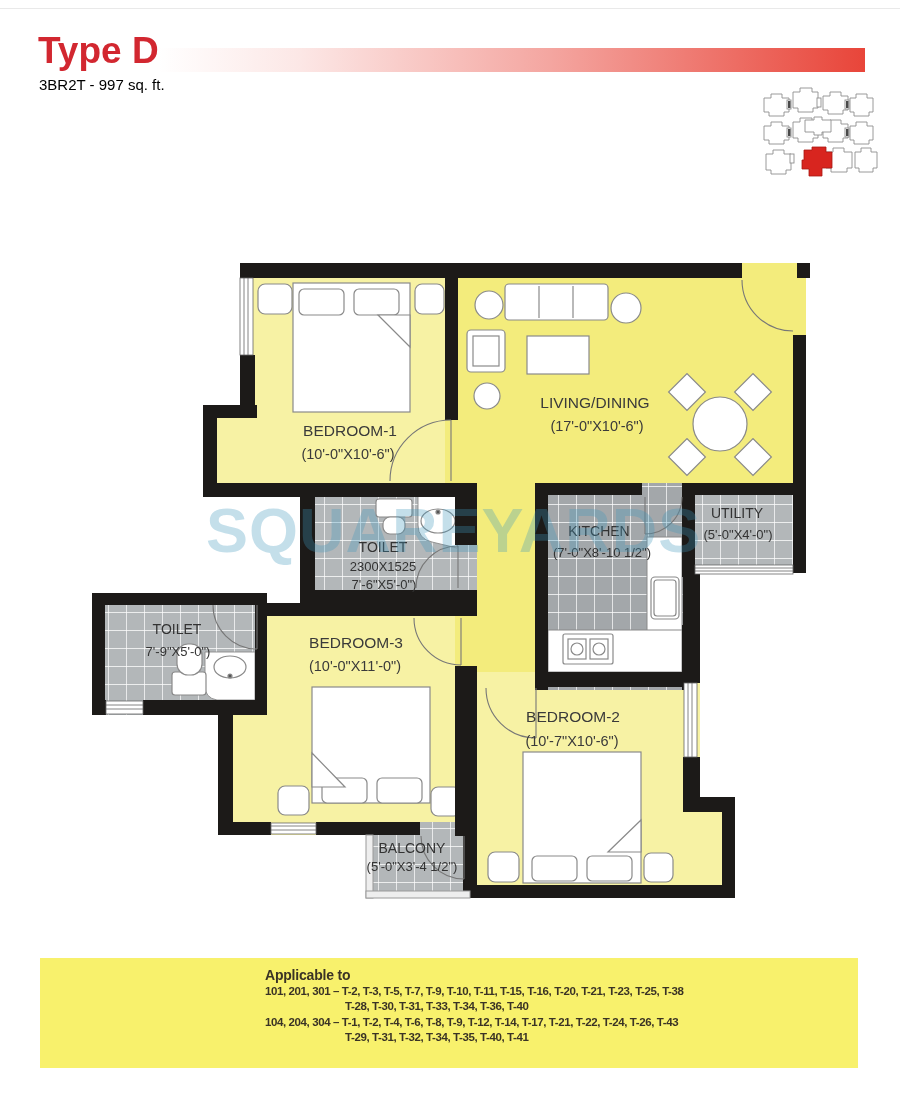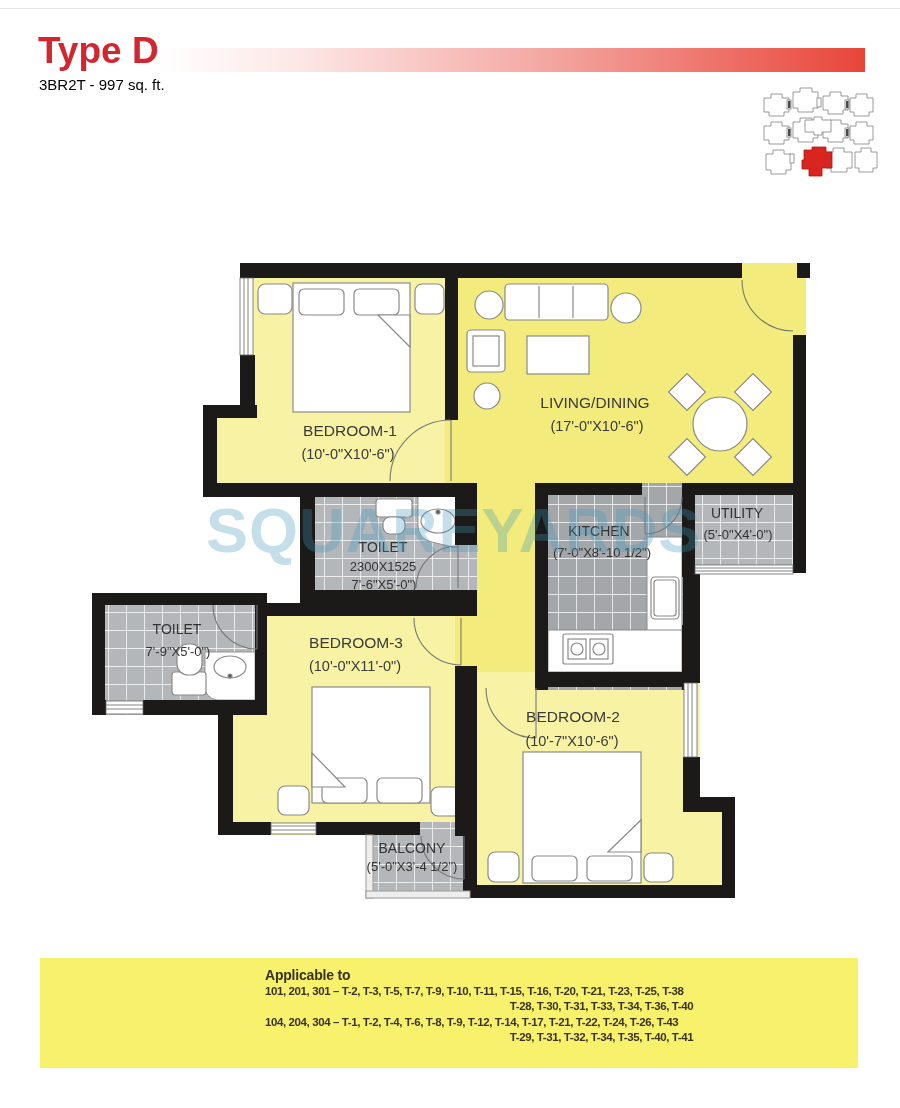--- a/index.html
+++ b/index.html
@@ -14,21 +14,21 @@
                       rgba(231,59,47,0.45) 55%, rgba(231,59,47,0.95) 100%);}
   .keyplan{position:absolute;left:760px;top:86px;}
   .plan{position:absolute;left:0;top:0;}
   .watermark{position:absolute;left:206px;top:494px;font-size:63px;font-weight:bold;
              color:#3e97bd;opacity:0.30;letter-spacing:1px;z-index:5;pointer-events:none;
              font-family:"Liberation Sans", sans-serif;}
   .strip{position:absolute;left:40px;top:958px;width:818px;height:110px;background:#f8f16c;z-index:6;}
   .strip-inner{margin:10px 0 0 225px;color:#3a3325;font-size:11.5px;font-weight:bold;
                letter-spacing:-0.4px;line-height:15.5px;}
   .strip-title{font-size:14px;letter-spacing:-0.2px;}
-  .indent{padding-left:80px;text-align:center;}
+  .indent{padding-left:80px;}
   svg text{font-family:"Liberation Sans", sans-serif;}
   .rn{font-size:15.5px;fill:#3a3a3a;text-anchor:middle;}
   .rd{font-size:14.5px;fill:#3a3a3a;text-anchor:middle;}
   .rns{font-size:14px;fill:#333;text-anchor:middle;}
   .rds{font-size:13px;fill:#333;text-anchor:middle;}
 </style>
 </head>
 <body>
 
 <div class="page">

